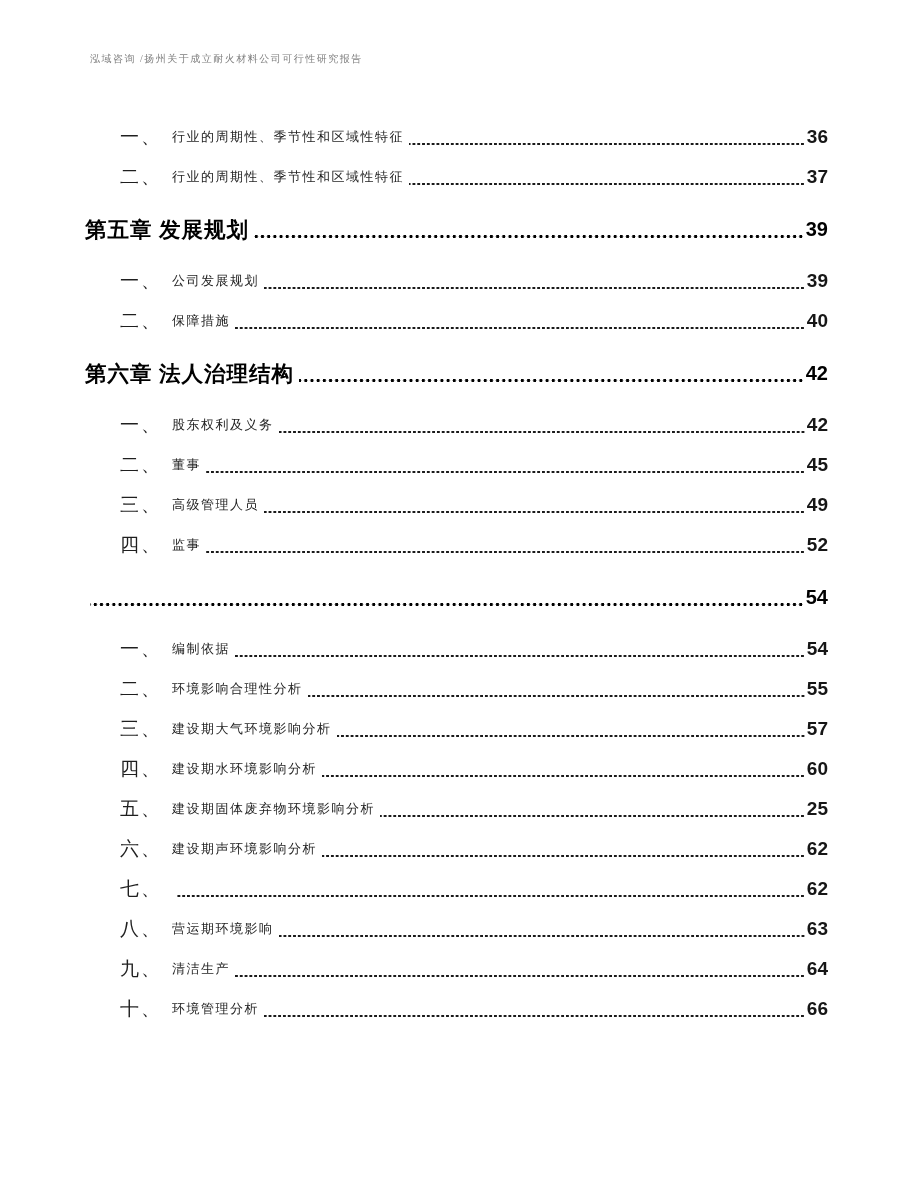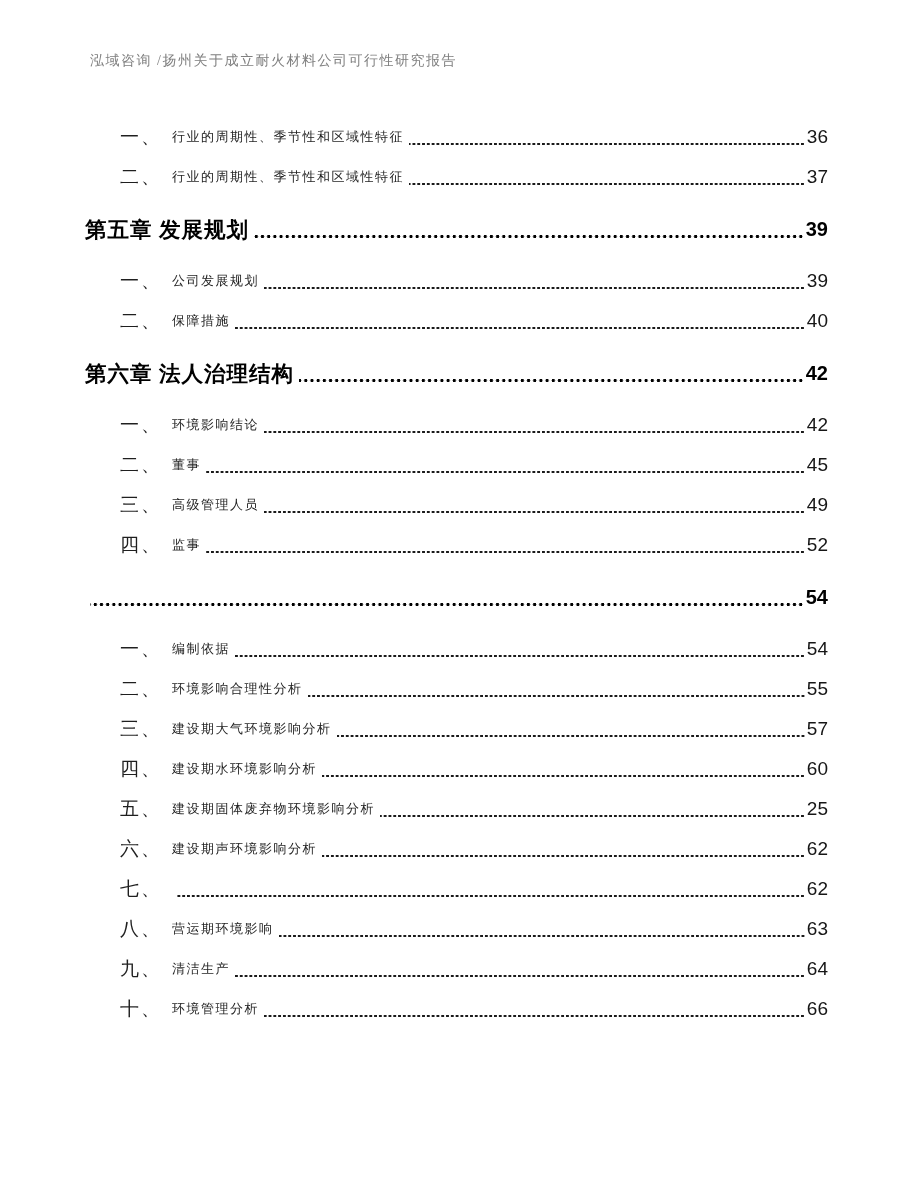--- a/index.html
+++ b/index.html
@@ -11,21 +11,21 @@
     width: 920px;
     height: 1191px;
     position: relative;
     overflow: hidden;
     font-family: "Liberation Serif", "DejaVu Serif", serif;
   }
   .doc-header {
     position: absolute;
     left: 90px;
     top: 52px;
-    font-size: 14px;
+    font-size: 10px;
     color: #7f7f7f;
     letter-spacing: 1.5px;
     white-space: nowrap;
   }
   .toc {
     position: absolute;
     left: 85px;
     top: 117px;
     width: 743px;
   }
@@ -56,20 +56,21 @@
     margin: 0 2px 11px 5px;
     background-image: radial-gradient(circle, #1a1a1a 1.15px, transparent 1.5px);
     background-size: 4.8px 4px;
     background-repeat: repeat-x;
     background-position: right center;
   }
   .pagenum {
     font-family: "Liberation Sans", "DejaVu Sans", sans-serif;
     font-size: 19px;
     color: #161616;
+    font-weight: bold;
   }
   .row.chapter {
     height: 40px;
     margin: 12px 0;
     justify-content: center;
   }
   .row.chapter .title {
     font-size: 21.5px;
     font-weight: 700;
     color: #000000;
@@ -129,21 +130,21 @@
   </div>
 
   <div class="row chapter">
     <span class="title">第六章 法人治理结构</span>
     <span class="leader"></span>
     <span class="pagenum">42</span>
   </div>
 
   <div class="row sub">
     <span class="num">一、</span>
-    <span class="title">环境影响结论</span>
+    <span class="title">股东权利及义务</span>
     <span class="leader"></span>
     <span class="pagenum">42</span>
   </div>
 
   <div class="row sub">
     <span class="num">二、</span>
     <span class="title">董事</span>
     <span class="leader"></span>
     <span class="pagenum">45</span>
   </div>

